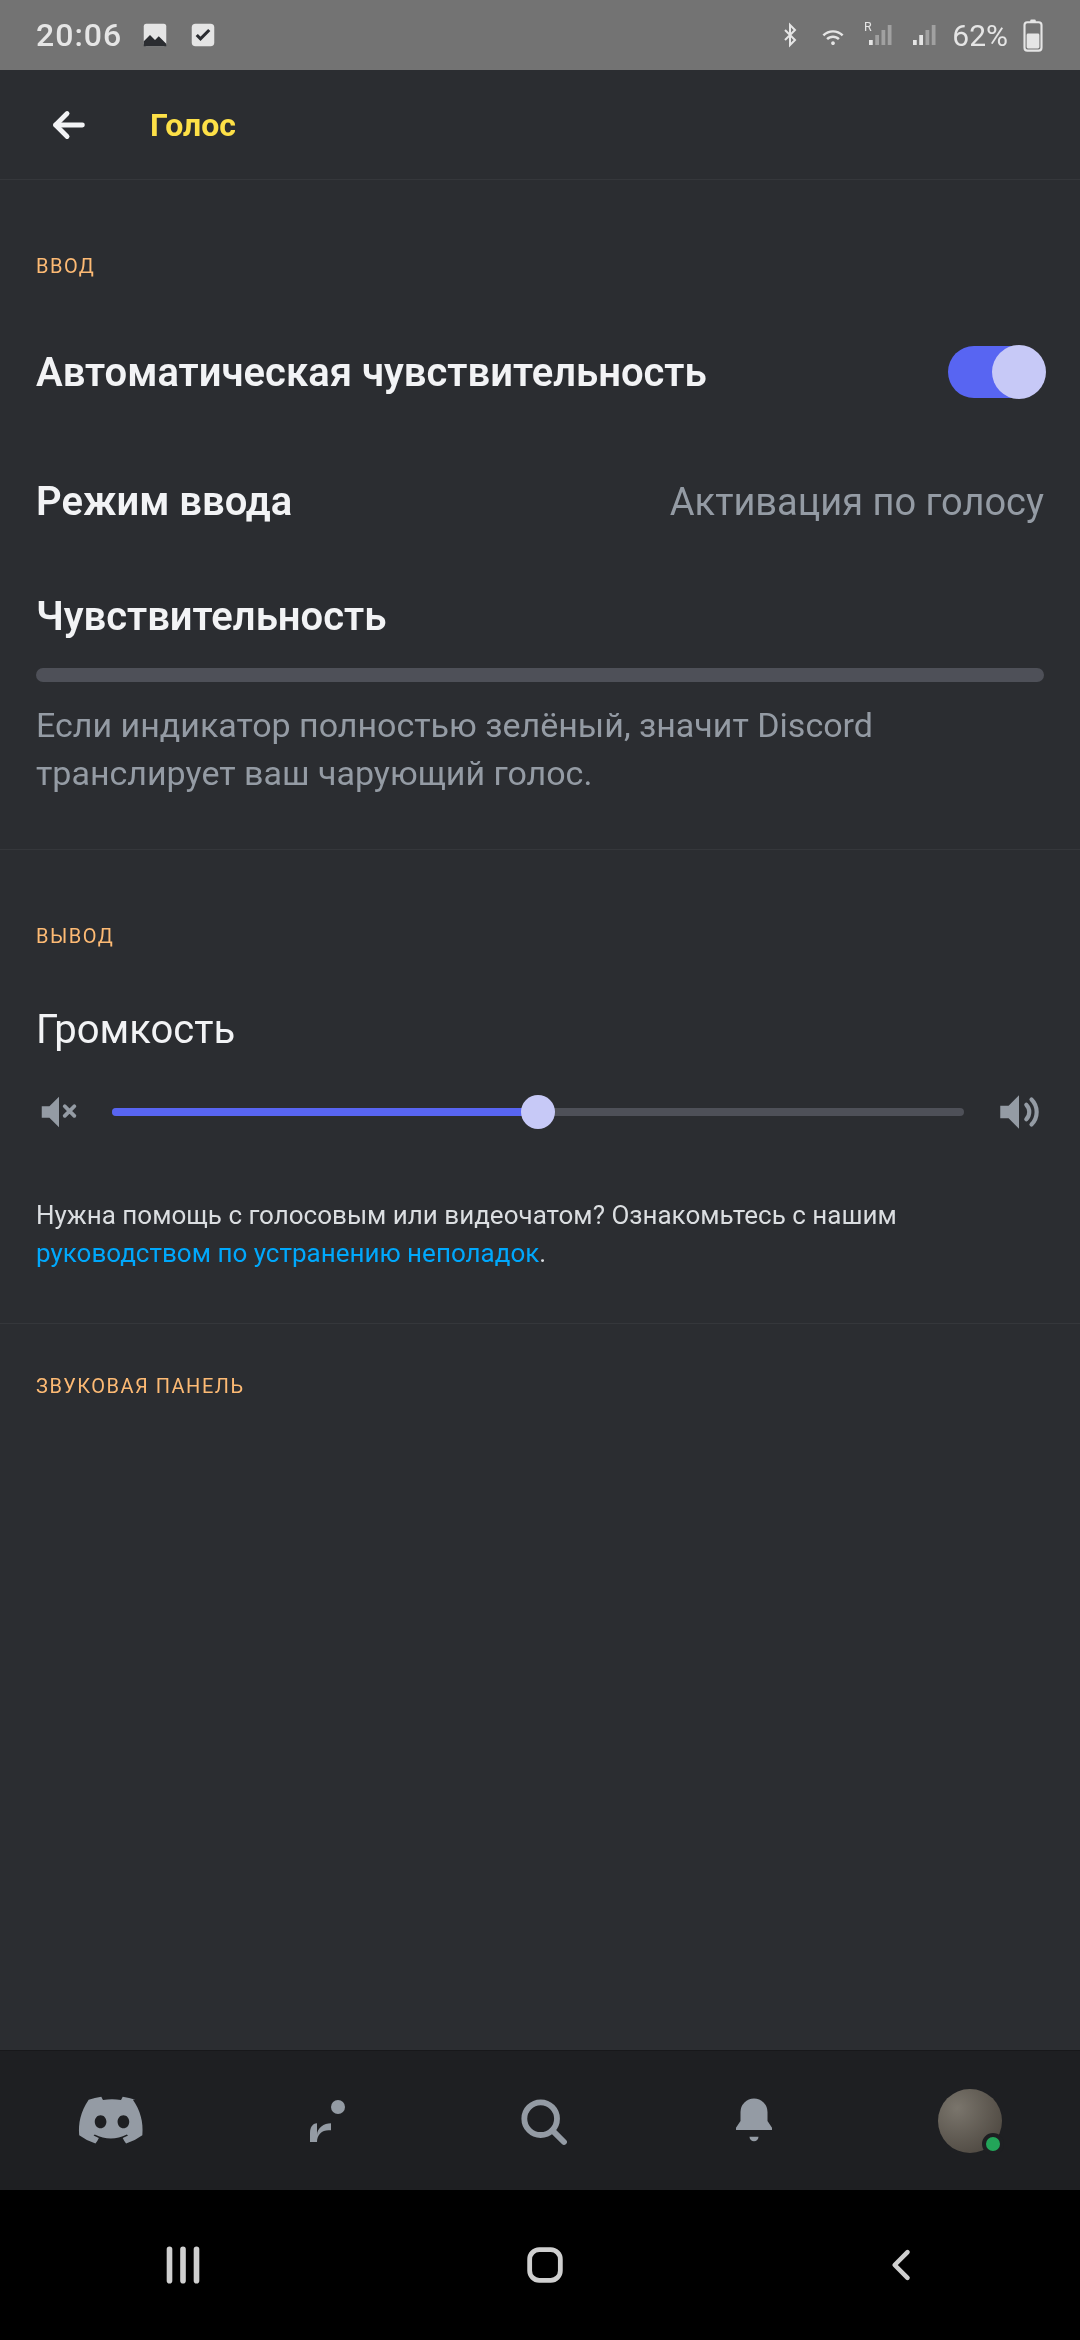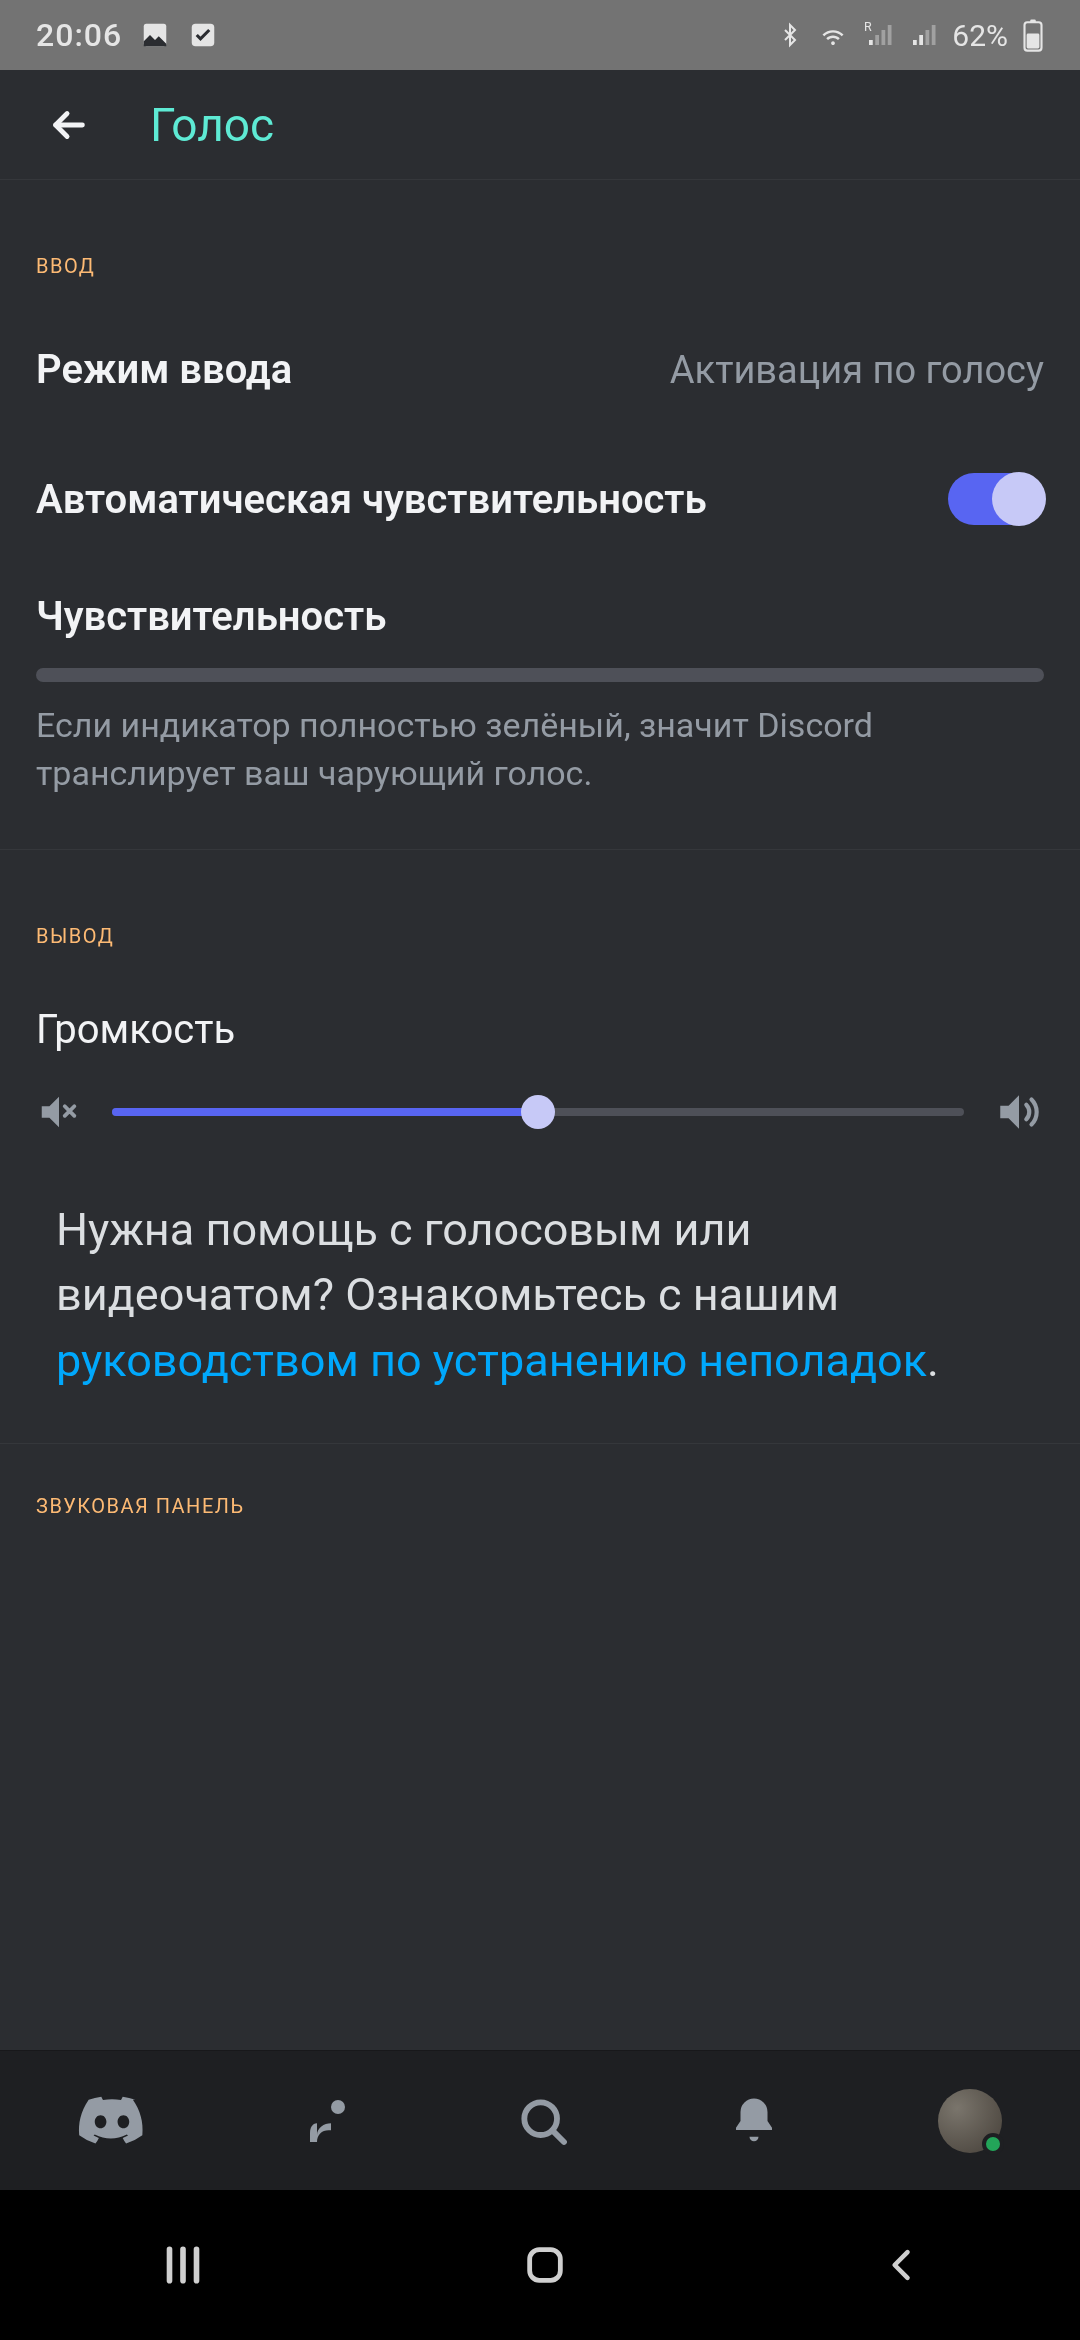--- a/index.html
+++ b/index.html
@@ -29,21 +29,21 @@
   
   .header {
     height: 110px;
     display: flex;
     align-items: center;
     gap: 48px;
     padding: 0 36px;
     border-bottom: 1px solid rgba(255,255,255,0.05);
   }
   .back-btn { display:inline-flex; padding: 10px; }
-  .header-title { font-size: 46px; font-weight: 400; color: #5eead4; }
+  .header-title { font-size: 32px; font-weight: 700; color: #fde047; }
 
   
   .content { height: calc(2340px - 70px - 110px - 140px - 150px); overflow: hidden; }
   .section-header {
     color: #fdba74;
     font-size: 20px;
     letter-spacing: 1.5px;
     padding: 74px 36px 28px;
   }
   .row {
@@ -81,21 +81,21 @@
   
   .vol-wrap { padding: 30px 36px 50px; }
   .vol-title { font-size: 40px; font-weight: 400; color: #f2f3f5; margin-bottom: 34px; }
   .vol-row { display:flex; align-items:center; gap: 30px; }
   .vol-icon { color: #949ba4; display:inline-flex; }
   .slider { flex:1; position:relative; height: 40px; display:flex; align-items:center; }
   .track { position:absolute; left:0; right:0; height:8px; background:#4e5058; border-radius:4px; }
   .fill { position:absolute; left:0; height:8px; background:#5865f2; border-radius:4px; }
   .thumb { position:absolute; width:34px; height:34px; border-radius:50%; background:#c7c9f7; transform:translateX(-50%); }
 
-  .help-block { padding: 10px 56px 50px; font-size: 45px; line-height: 1.45; color: #dbdee1; }
+  .help-block { padding: 10px 36px 50px; font-size: 26px; line-height: 1.45; color: #dbdee1; }
   .help-block .link { color: #00a8fc; }
 
   
   .bottom-nav {
     position: absolute; bottom: 150px; left:0; right:0; height: 140px;
     background: #1e1f22;
     display:flex; align-items:center; justify-content:space-around;
     border-top: 1px solid rgba(0,0,0,0.2);
   }
   .nav-item { display:inline-flex; align-items:center; justify-content:center; position:relative; color:#949ba4; padding:20px; }
@@ -177,29 +177,29 @@
       </svg>
   </span>
   <span class="header-title">Голос</span>
 </div>
 
 <div class="content">
 
   <div class="section-header">ВВОД</div>
 
   <div class="row">
-    <span class="row-title">Режим ввода</span>
-    <span class="row-value">Активация по голосу</span>
-  </div>
-
-  <div class="row">
     <span class="row-title">Автоматическая чувствительность</span>
     <span class="toggle">
         <span class="knob"></span>
       </span>
+  </div>
+
+  <div class="row">
+    <span class="row-title">Режим ввода</span>
+    <span class="row-value">Активация по голосу</span>
   </div>
 
   <div class="row-block">
     <div class="block-title">Чувствительность</div>
     <div class="sens-bar"></div>
   </div>
   <div class="help-text">Если индикатор полностью зелёный, значит Discord транслирует ваш чарующий голос.</div>
 
   <div class="divider-gap"></div>
 

